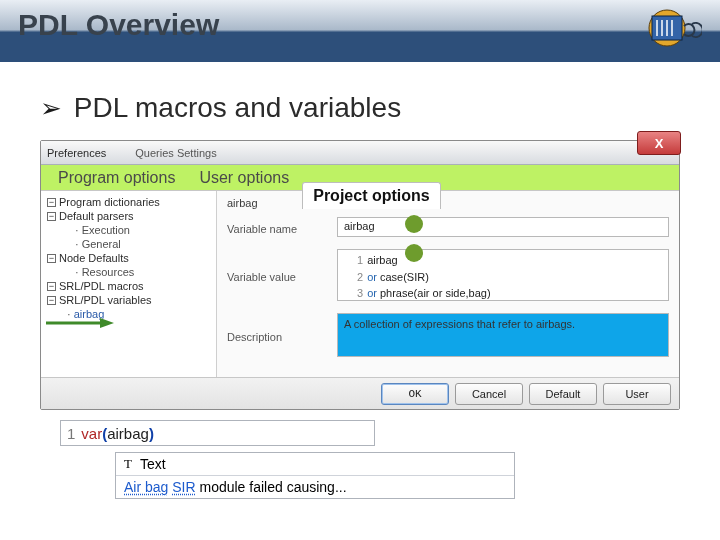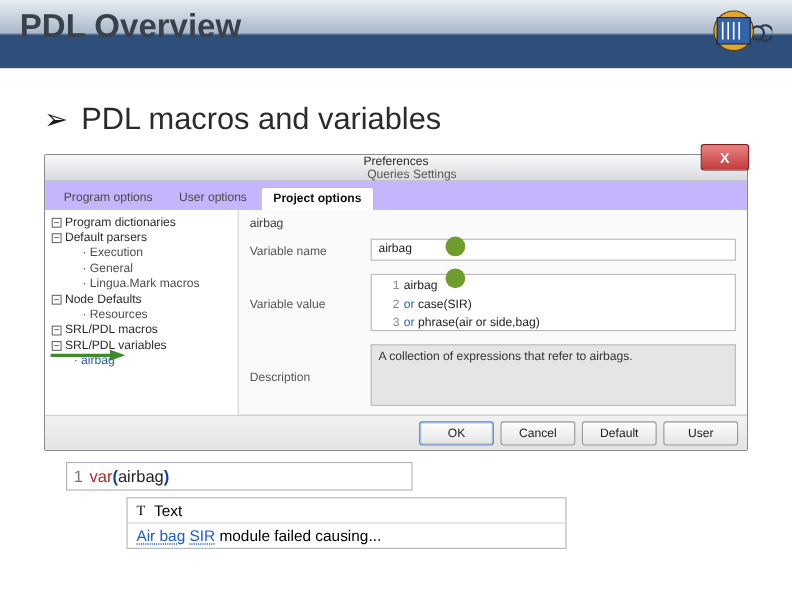--- a/index.html
+++ b/index.html
@@ -50,60 +50,59 @@
   .dialog-titlebar {
     height: 24px;
     background: linear-gradient(to bottom, #f9f9f9, #d8dbe0);
     border-bottom: 1px solid #aab0b8;
     display: flex;
     align-items: center;
     padding: 0 6px;
     font-size: 11px;
     color: #2a2a2a;
     position: relative;
-    flex-direction: column;
   }
   .dialog-titlebar .title2 { margin-left: 29px; color: #555; }
   .close-btn {
     position: absolute;
     right: -2px; top: -10px;
     width: 44px; height: 24px;
     background: linear-gradient(to bottom, #e98383, #c43b3b);
     border: 1px solid #7e1d1d;
     border-radius: 3px;
     color: #fff;
     display: flex; align-items: center; justify-content: center;
     font-size: 13px; font-weight: bold;
   }
 
   
   .tabs-row {
     height: 26px;
-    background: #c4b5fd;
+    background: #bef264;
     border-bottom: 1px solid #c7c7c7;
     display: flex;
-    align-items: flex-end;
+    align-items: center;
     padding-left: 6px;
     gap: 2px;
-    font-size: 11px;
+    font-size: 16px;
     color: #4a4a4a;
   }
   .tab {
     padding: 4px 10px;
     border: 1px solid transparent;
     border-bottom: none;
     border-radius: 3px 3px 0 0;
   }
   .tab.active {
     background: #fff;
     border-color: #bdbdbd;
     color: #111;
     font-weight: 700;
     position: relative;
-    top: 1px;
+    top: 18px;
   }
 
   
   .dialog-body {
     display: flex;
     height: 186px;
     background: #fafafa;
   }
   .tree-pane {
     width: 176px;
@@ -147,26 +146,26 @@
     padding:2px 19px;
     font-size:11px;
     color:#222;
     line-height:1.5;
     height:52px;
   }
   .line-no { color:#888; margin-right:4px; }
   .kw-or { color:#2666b0; }
   .form-desc {
     flex:1;
-    background:#e5e5e5;
+    background:#0ea5e9;
     border:1px solid #b8b8b8;
     padding:3px 6px;
     font-size:11px;
     color:#333;
-    height:56px;
+    height:44px;
     line-height:1.3;
   }
 
   
   .dialog-footer {
     height: 32px;
     background: linear-gradient(to bottom,#f2f2f2,#e3e3e3);
     border-top: 1px solid #c7c7c7;
     display:flex;
     justify-content:flex-end;
@@ -177,21 +176,21 @@
   .dlg-btn {
     min-width:68px;
     height:22px;
     background: linear-gradient(to bottom,#fdfdfd,#e5e5e5);
     border:1px solid #9a9a9a;
     border-radius:3px;
     font-size:11px;
     color:#222;
     display:flex; align-items:center; justify-content:center;
   }
-  .dlg-btn.primary { border-color:#5a86bf; box-shadow: 0 0 0 1px #9fc2ec inset; }
+  .dlg-btn.primary { border-color:#5a86bf; box-shadow: 0 0 0 1px #9fc2ec inset; font-family: Liberation Mono, monospace; }
 
   
   .arrow-annot {
     position:absolute;
     left: 44px;
     top: 318px;
     width: 70px; height: 10px;
     pointer-events: none;
   }
 
@@ -280,21 +279,20 @@
       <div class="tree-item">
         <span class="tree-toggle">−</span>
         <span>Program dictionaries</span>
       </div>
       <div class="tree-item">
         <span class="tree-toggle">−</span>
         <span>Default parsers</span>
       </div>
       <div class="tree-item tree-indent2">Execution</div>
       <div class="tree-item tree-indent2">General</div>
-      <div class="tree-item tree-indent2">Lingua.Mark macros</div>
       <div class="tree-item">
         <span class="tree-toggle">−</span>
         <span>Node Defaults</span>
       </div>
       <div class="tree-item tree-indent2">Resources</div>
       <div class="tree-item">
         <span class="tree-toggle">−</span>
         <span>SRL/PDL macros</span>
       </div>
       <div class="tree-item">

